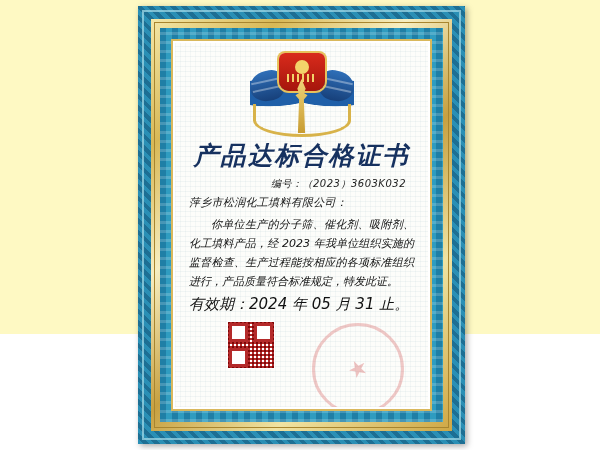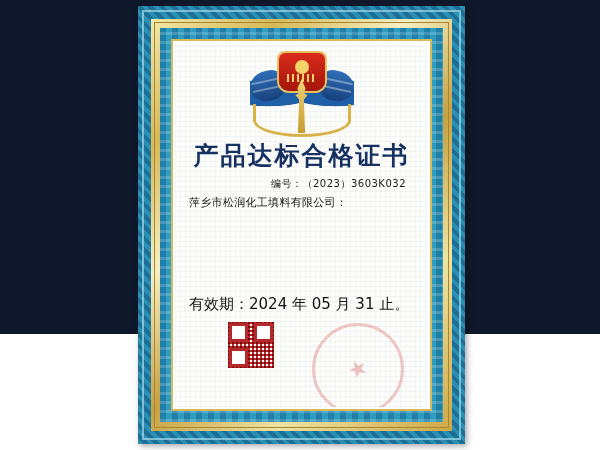--- a/index.html
+++ b/index.html
@@ -9,21 +9,22 @@
     height: 450px;
     overflow: hidden;
     background: #ffffff;
     font-family: "DejaVu Sans", sans-serif;
   }
 
   #stage {
     position: relative;
     width: 600px;
     height: 334px;
-    background: #0f172a;
+    background: #fef9c3;
+    font-style: italic;
   }
 
   
   .cert {
     position: absolute;
     left: 138px;
     top: 6px;
     width: 327px;
     height: 438px;
     background: #1a6f9e;
@@ -318,20 +319,21 @@
         <div class="emblem-center"></div>
         <div class="emblem-wheat"></div>
       </div>
 
       <div class="title">产品达标合格证书</div>
 
       <div class="cert-no">编号：（2023）3603K032</div>
 
       <div class="company">萍乡市松润化工填料有限公司：</div>
 
+      <div class="body-text">你单位生产的分子筛、催化剂、吸附剂、化工填料产品，经 2023 年我单位组织实施的监督检查、生产过程能按相应的各项标准组织进行，产品质量符合标准规定，特发此证。</div>
 
       <div class="validity">有效期：2024 年 05 月 31 止。</div>
 
       <div class="qr">
         <div class="q-eye tl"></div>
         <div class="q-eye tr"></div>
         <div class="q-eye bl"></div>
       </div>
 
       <div class="seal"></div>

